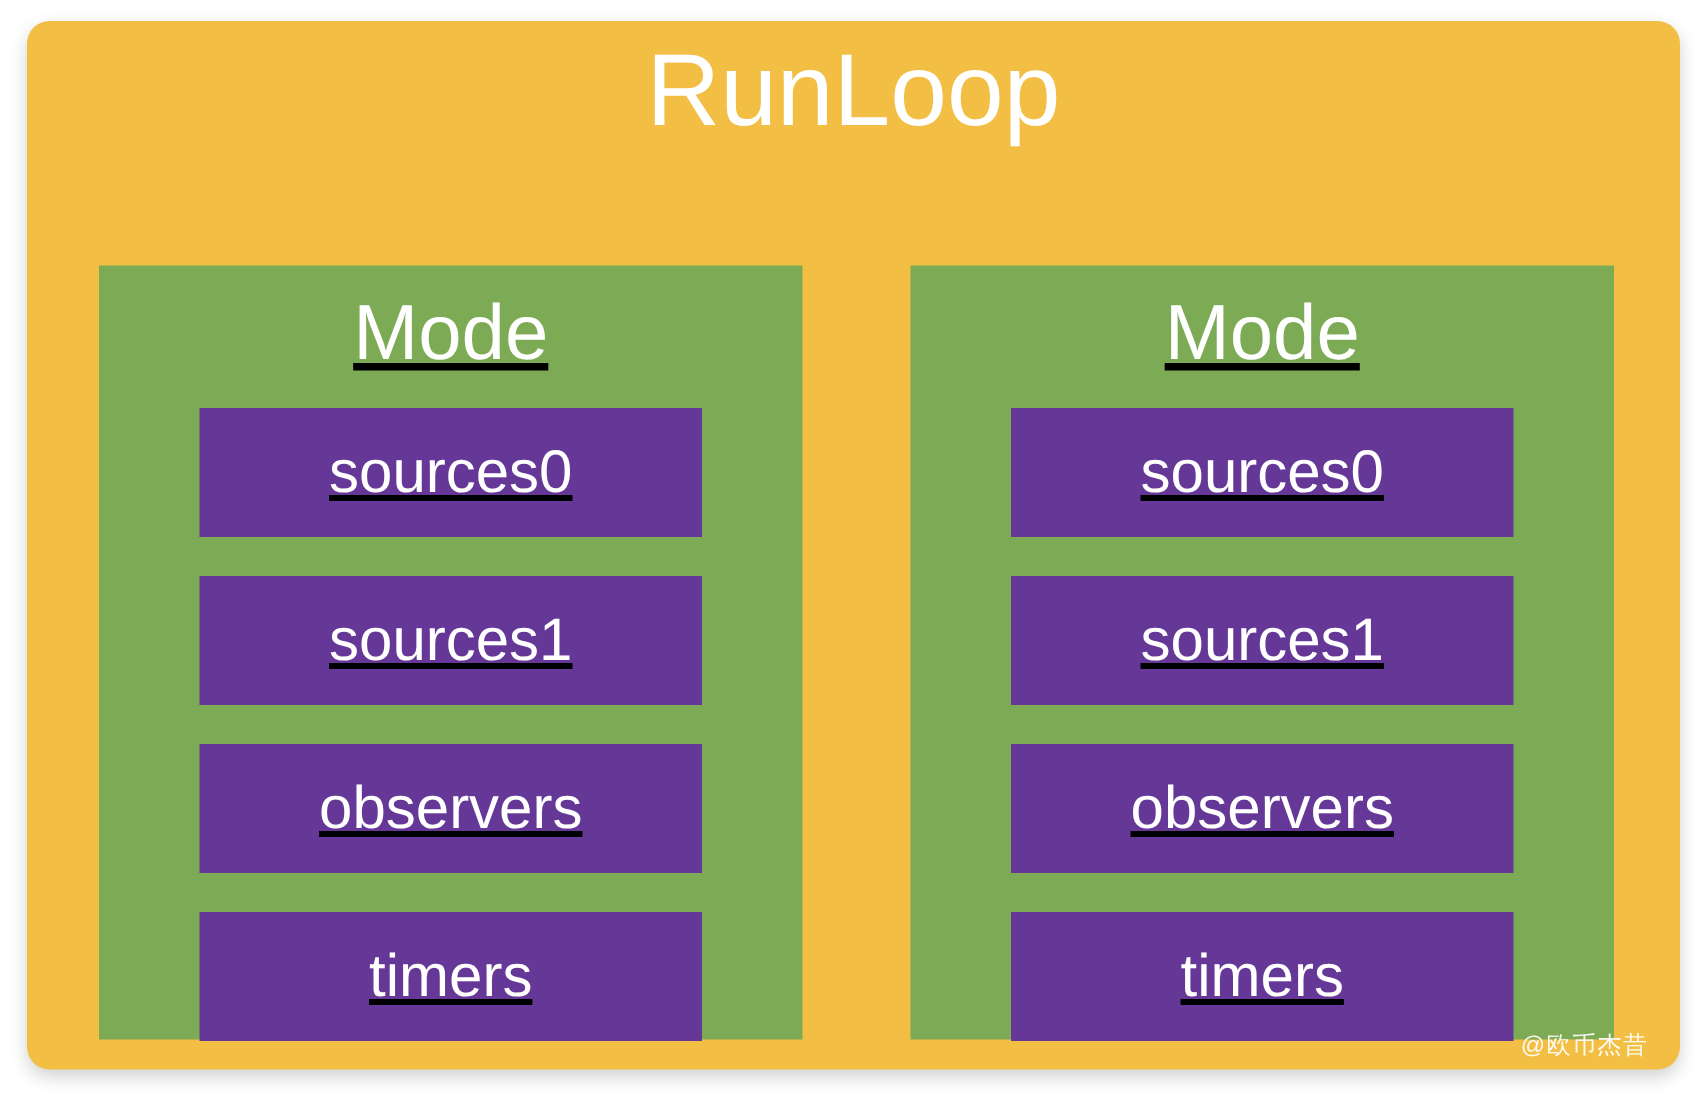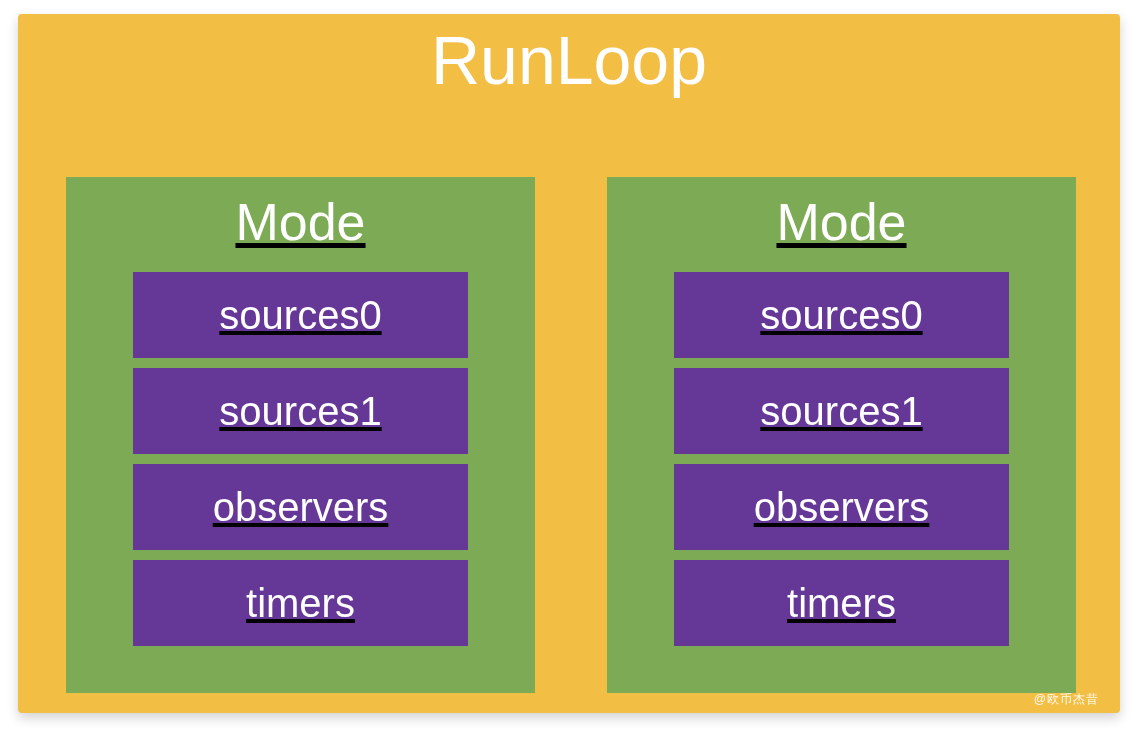--- a/index.html
+++ b/index.html
@@ -11,21 +11,21 @@
     font-family: "Liberation Sans", sans-serif;
     overflow: hidden;
   }
   .canvas {
     position: absolute;
     left: 18px;
     top: 14px;
     width: 1102px;
     height: 699px;
     background: var(--canvas, #F2BE44);
-    border-radius: 4px;
+    border-radius: 15px;
     box-shadow: 0 5px 12px rgba(0,0,0,0.18);
   }
   .title {
     padding-top: 12px;
     height: 68px;
     line-height: 68px;
     text-align: center;
     font-size: 68px;
     color: var(--text, #ffffff);
     white-space: nowrap;
@@ -49,36 +49,36 @@
     align-items: center;
     justify-content: center;
     padding-bottom: 6px;
     box-sizing: border-box;
     font-size: 52px;
     color: var(--text, #ffffff);
   }
   .items {
     display: flex;
     flex-direction: column;
-    gap: 10px;
+    gap: 26px;
   }
   .item {
     height: 86px;
     background: var(--item-box, #653796);
     display: flex;
     align-items: center;
     justify-content: center;
     font-size: 40px;
     color: var(--text, #ffffff);
   }
   .watermark {
     position: absolute;
     right: 21px;
     bottom: 5px;
-    font-size: 12px;
+    font-size: 16px;
     letter-spacing: 1px;
     color: rgba(255,255,255,0.92);
   }
 </style>
 </head>
 <body>
 
 <div class="canvas">
 
   <div class="title">RunLoop</div>

